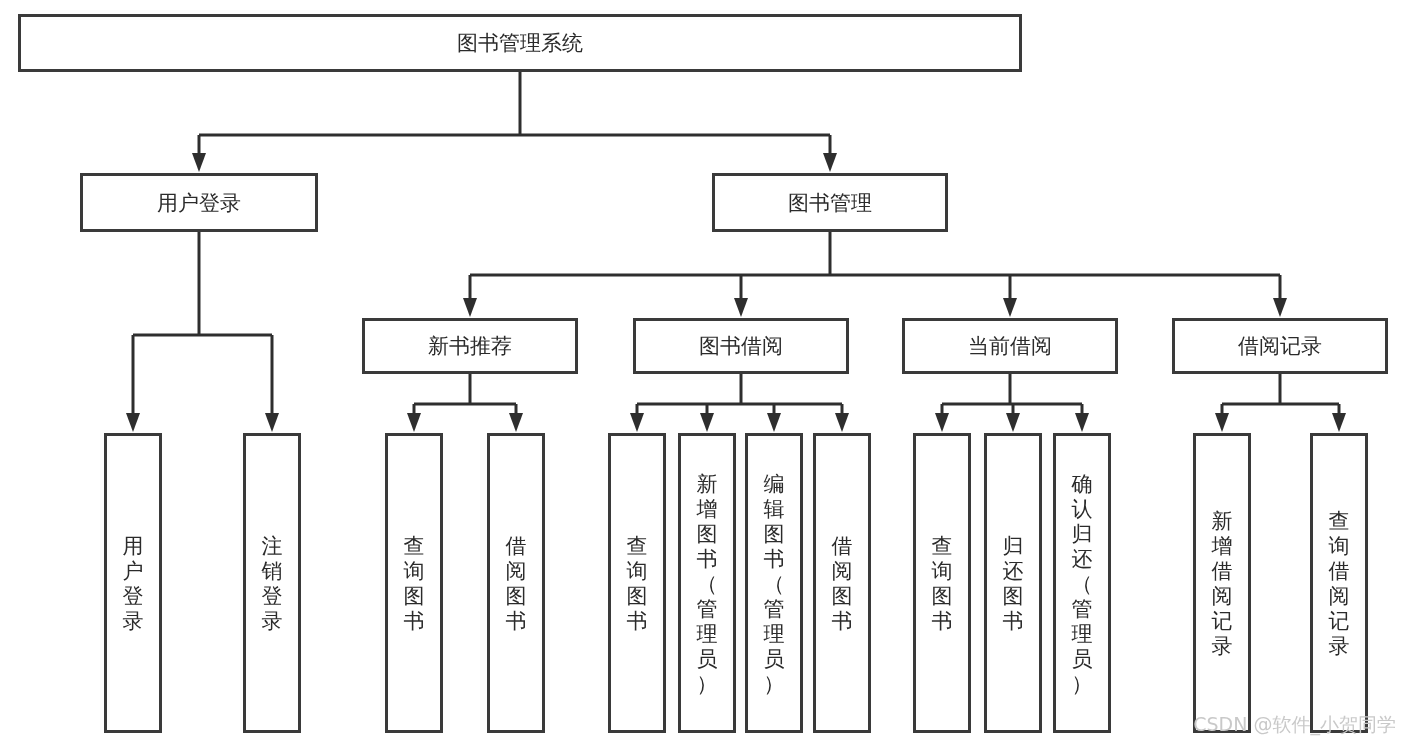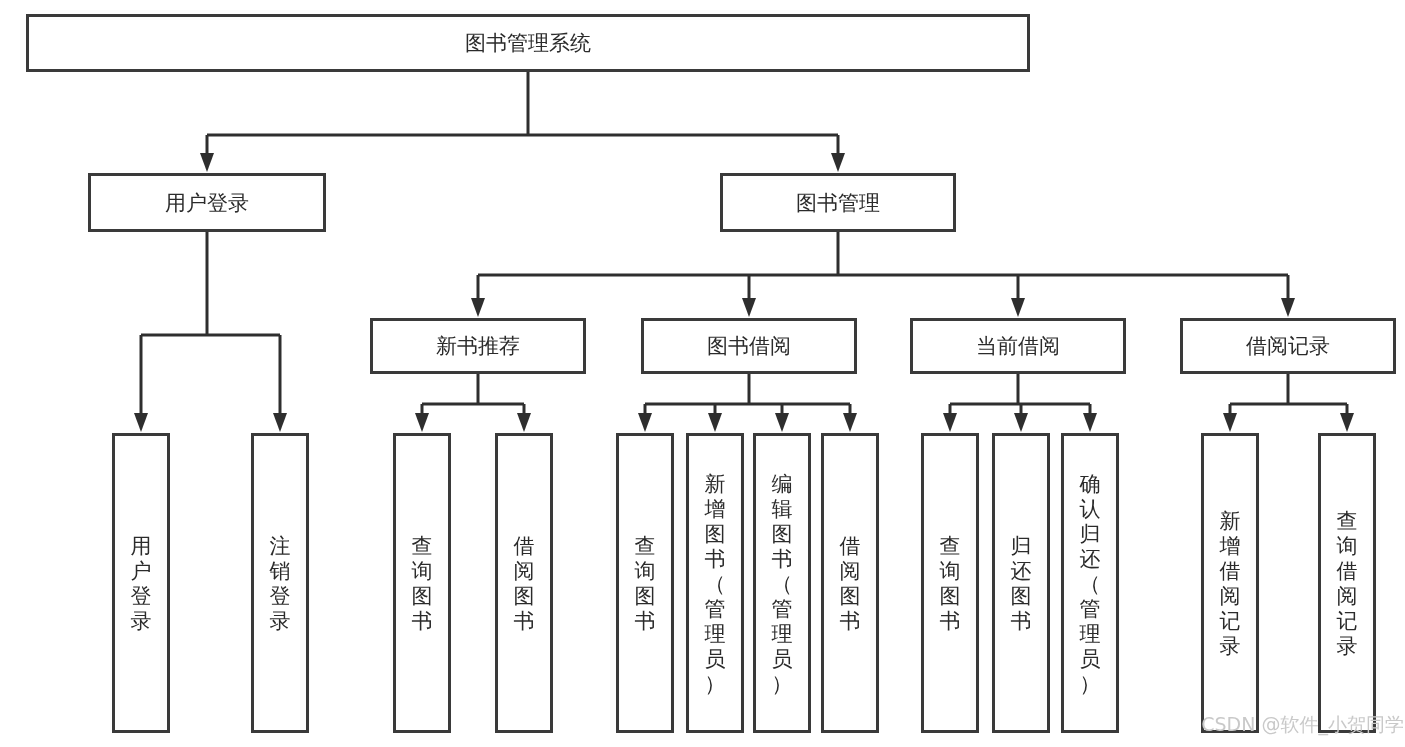--- a/index.html
+++ b/index.html
@@ -10,21 +10,21 @@
   }
   body {
     width: 1405px;
     height: 747px;
     font-family: "DejaVu Sans", "Liberation Sans", sans-serif;
     overflow: hidden;
     position: relative;
   }
   #diagram-root {
     position: absolute;
-    left: 8px;
+    left: 0;
     top: 0;
     width: 1298px;
     height: 747px;
   }
   svg {
     display: block;
   }
   .node-box {
     fill: #ffffff;
     stroke: #3a3a3a;

